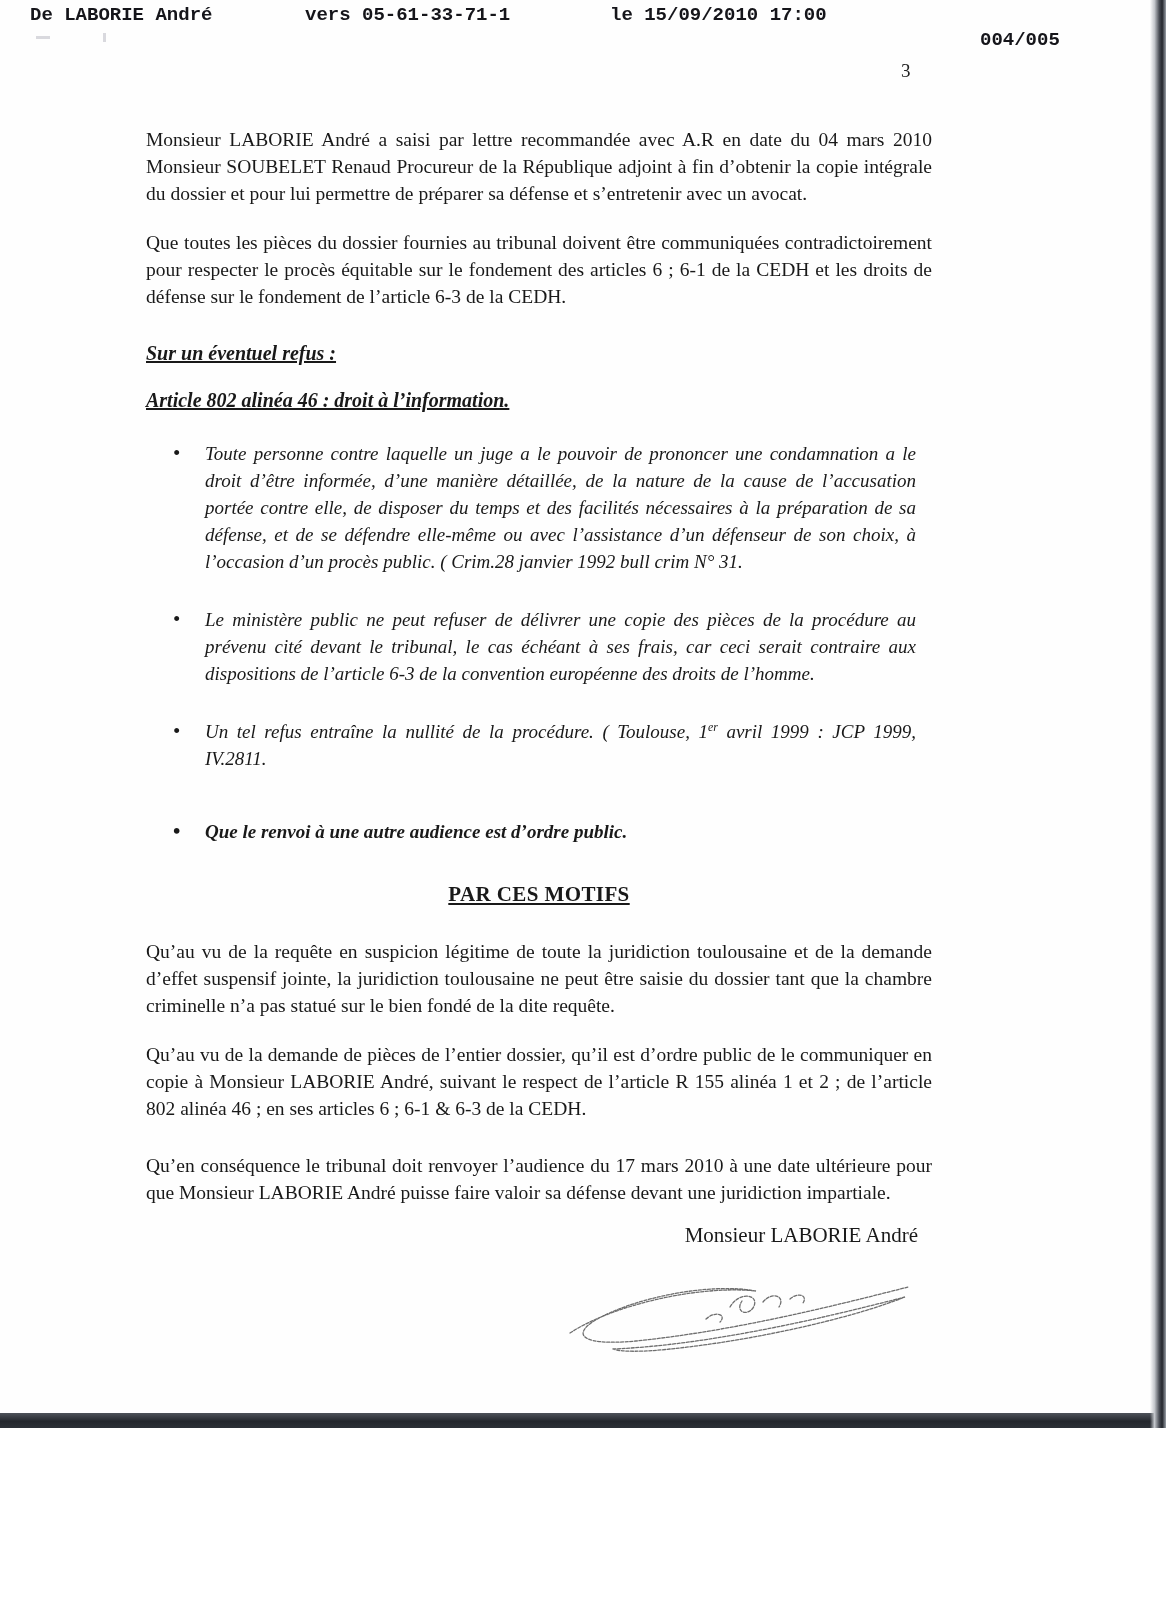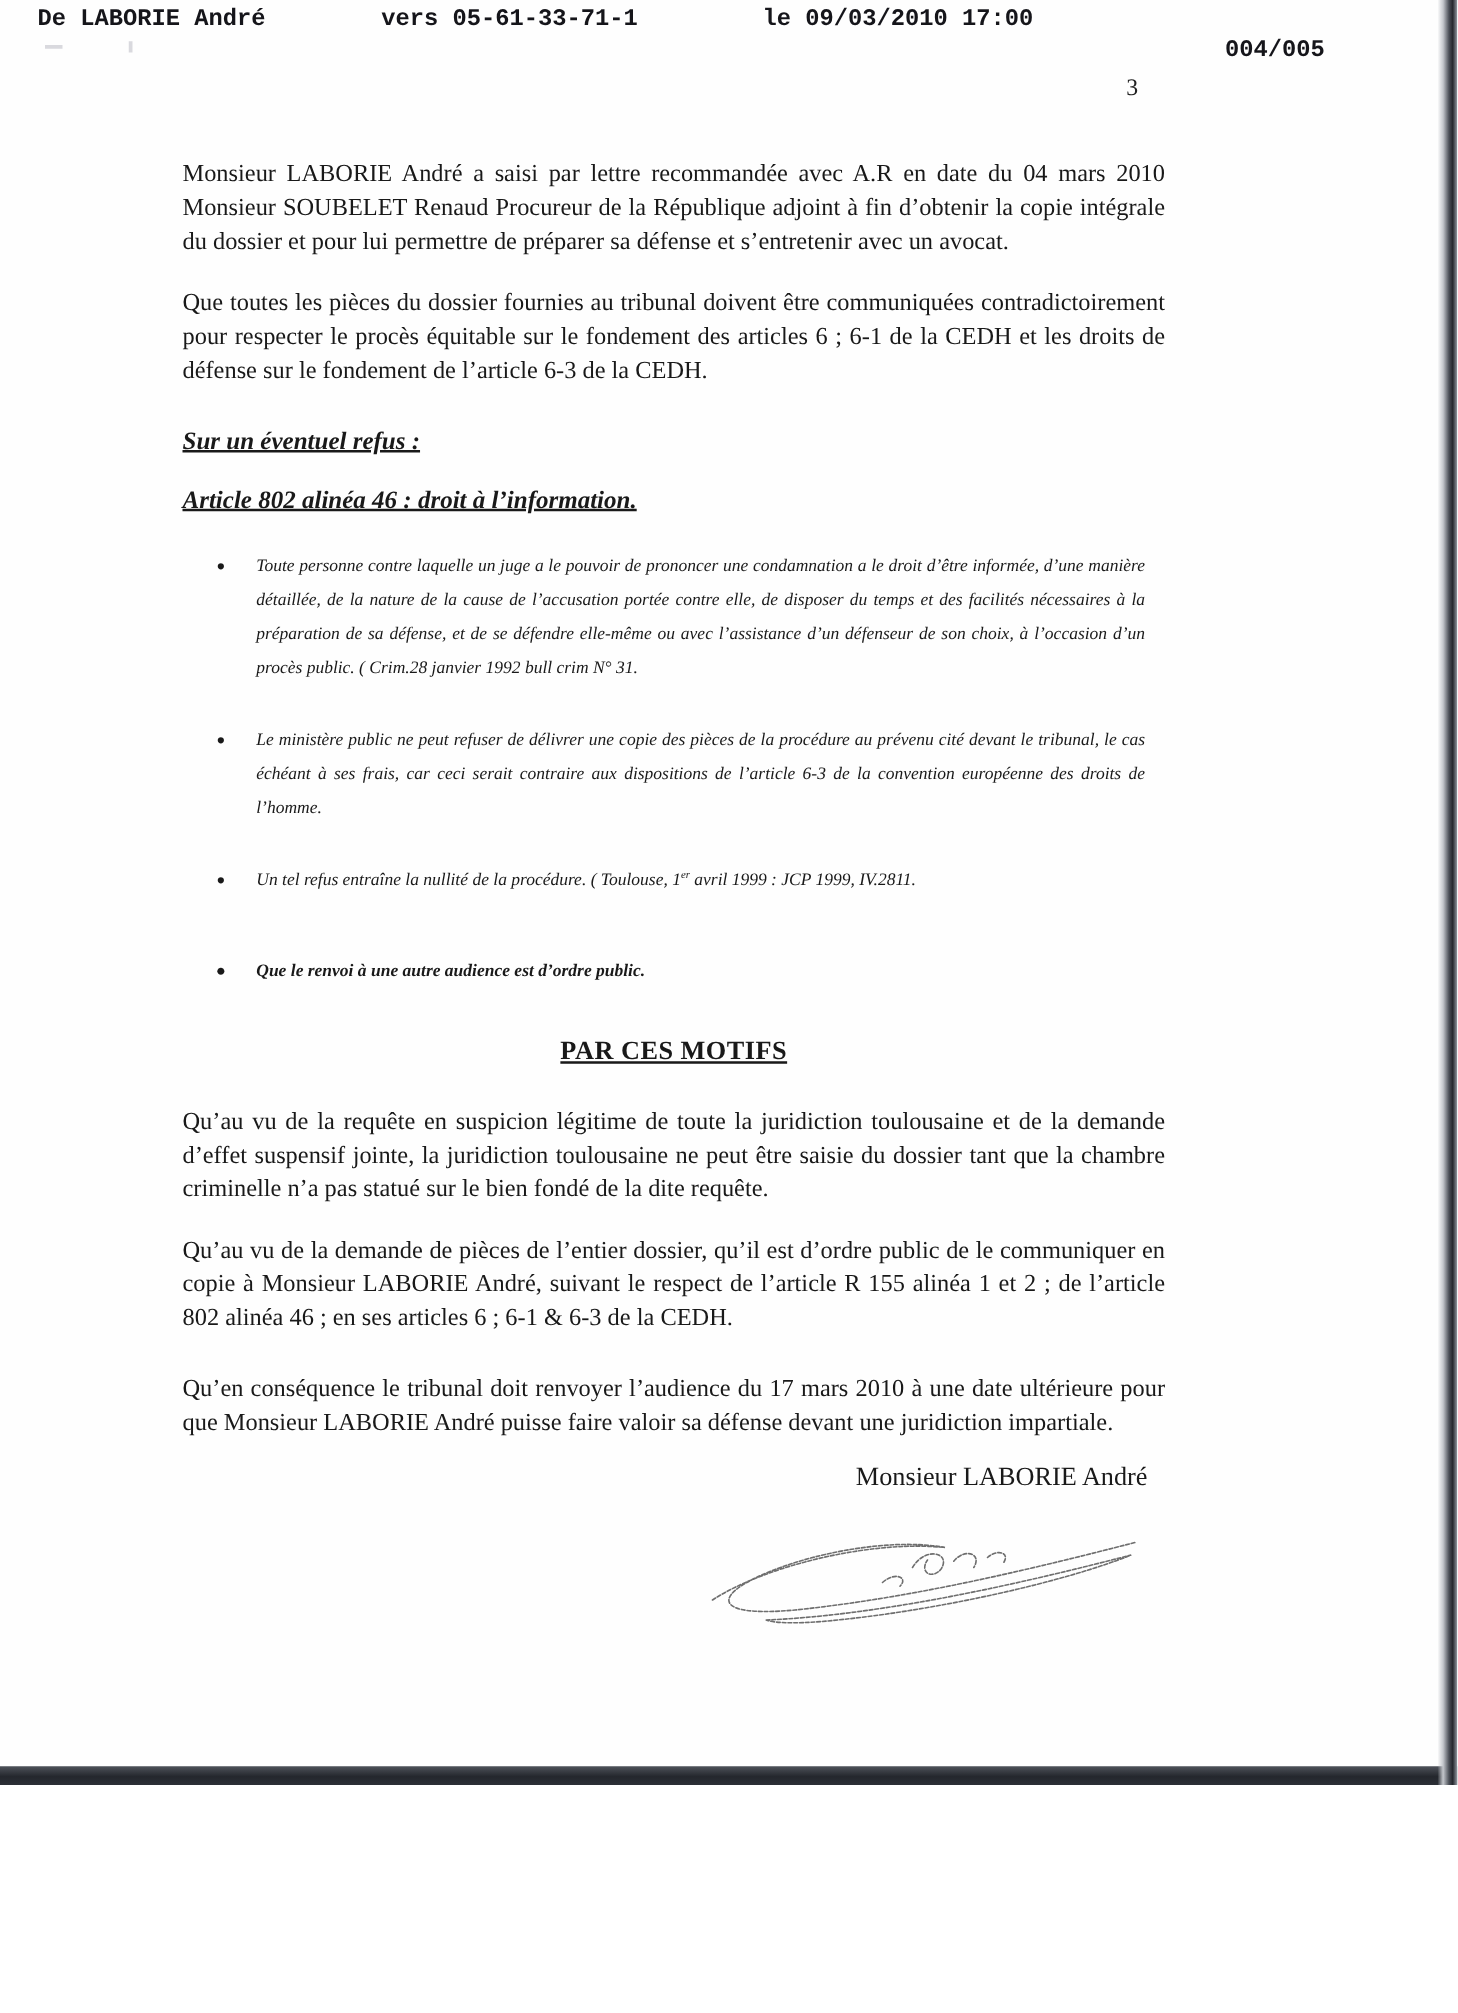--- a/index.html
+++ b/index.html
@@ -50,21 +50,21 @@
   ul.points {
     list-style:none;
     padding-left:59px; padding-right:16px;
     margin:26px 0 0 0;
   }
   ul.points li {
     position:relative;
     font-style:italic;
     text-align:justify;
     margin-bottom:31px;
-    font-size:14px; line-height:27px;
+    font-size:19px; line-height:27px;
   }
   ul.points li::before {
     content:"\2022";
     position:absolute; left:-32px; top:0;
     font-style:normal; font-size:21px;
   }
   ul.points li.emphasis {
     font-weight:bold;
     text-align:left;
     margin-top:46px;
@@ -127,21 +127,21 @@
   }
 </style>
 </head>
 <body>
 
 <div class="page">
 
   <div class="fax-header">
     <span class="fh-from">De LABORIE André</span>
     <span class="fh-to">vers 05-61-33-71-1</span>
-    <span class="fh-date">le 09/03/2010 17:00</span>
+    <span class="fh-date">le 15/09/2010 17:00</span>
     <span class="fh-pages">004/005</span>
   </div>
   <div class="smudge" style="left:36px; top:36px; width:14px; height:3px;"></div>
   <div class="smudge" style="left:103px; top:33px; width:3px; height:9px;"></div>
 
   <div class="pagenum pagenum-top">3</div>
 
   <div class="doc">
 
     <p class="body-par">Monsieur LABORIE André a saisi par lettre recommandée avec A.R en date du 04 mars 2010 Monsieur SOUBELET Renaud Procureur de la République adjoint à fin d’obtenir la copie intégrale du dossier et pour lui permettre de préparer sa défense et s’entretenir avec un avocat.</p>

